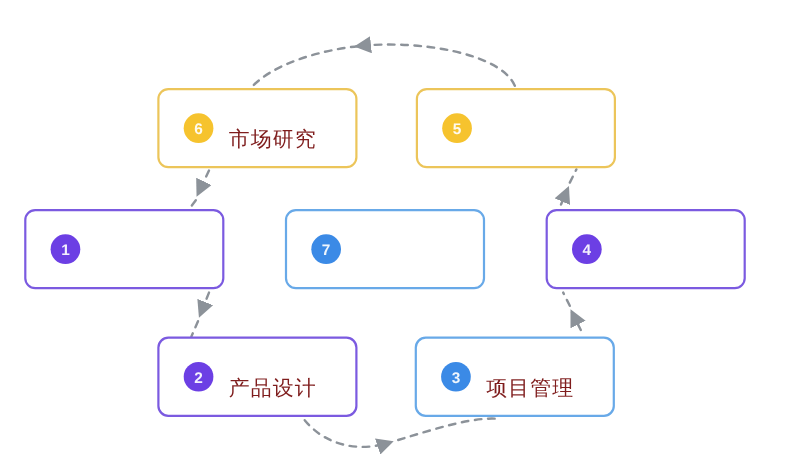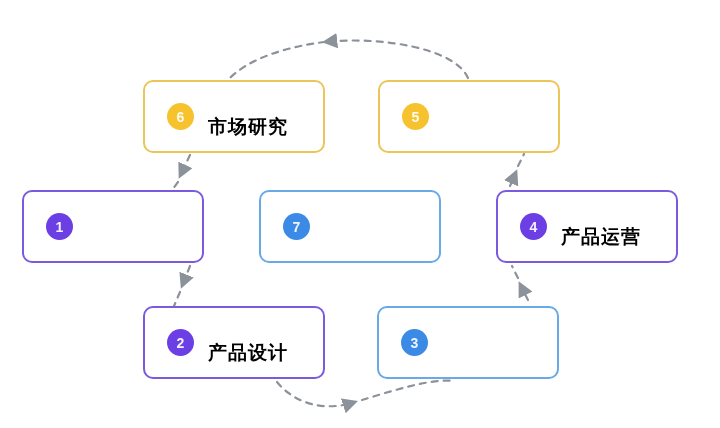--- a/index.html
+++ b/index.html
@@ -47,22 +47,22 @@
     align-items: center;
     justify-content: center;
     font-size: 14px;
     font-weight: bold;
     color: rgba(255,255,255,0.92);
     letter-spacing: 0;
   }
   .node-label {
     margin-left: 14px;
     font-size: 19px;
-    font-weight: bold;
-    color: #000000;
+    font-weight: normal;
+    color: #7f1d1d;
     letter-spacing: 1px;
     white-space: nowrap;
     margin-top: 20px;
   }
   
   .theme-yellow { border-color: #ecc55a; }
   .theme-yellow .node-badge { background: #f6c32e; }
   .theme-purple { border-color: #7b5ae0; }
   .theme-purple .node-badge { background: #6c3fe4; }
   .theme-blue   { border-color: #68a9e8; }
@@ -111,25 +111,25 @@
   <div class="node theme-purple" style="left:22px; top:190px; width:182px; height:73px;">
     <span class="node-badge">1</span>
   </div>
 
   <div class="node theme-blue" style="left:259px; top:190px; width:182px; height:73px;">
     <span class="node-badge">7</span>
   </div>
 
   <div class="node theme-purple" style="left:496px; top:190px; width:182px; height:73px;">
     <span class="node-badge">4</span>
-    <span class="node-label">产品运营</span>
   </div>
 
   <div class="node theme-purple" style="left:143px; top:306px; width:182px; height:73px;">
     <span class="node-badge">2</span>
     <span class="node-label">产品设计</span>
   </div>
 
   <div class="node theme-blue" style="left:377px; top:306px; width:182px; height:73px;">
     <span class="node-badge">3</span>
+    <span class="node-label">项目管理</span>
   </div>
 
 </div>
 
 </body></html>

